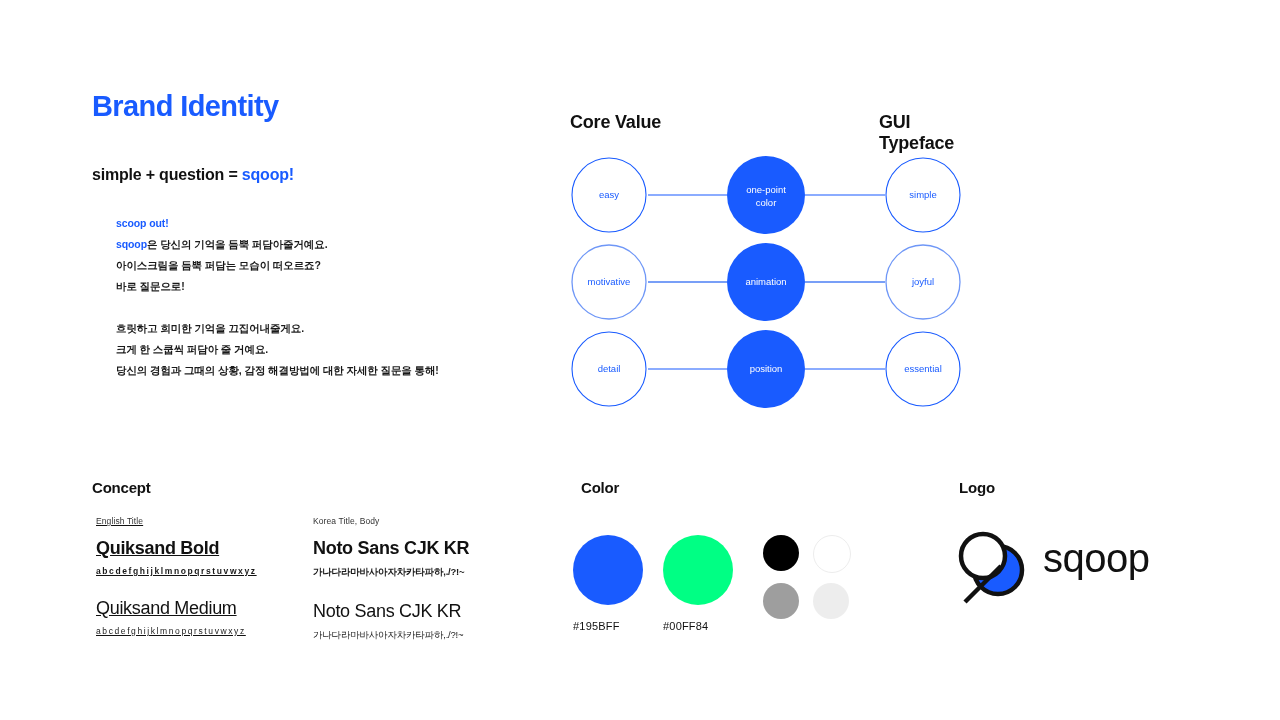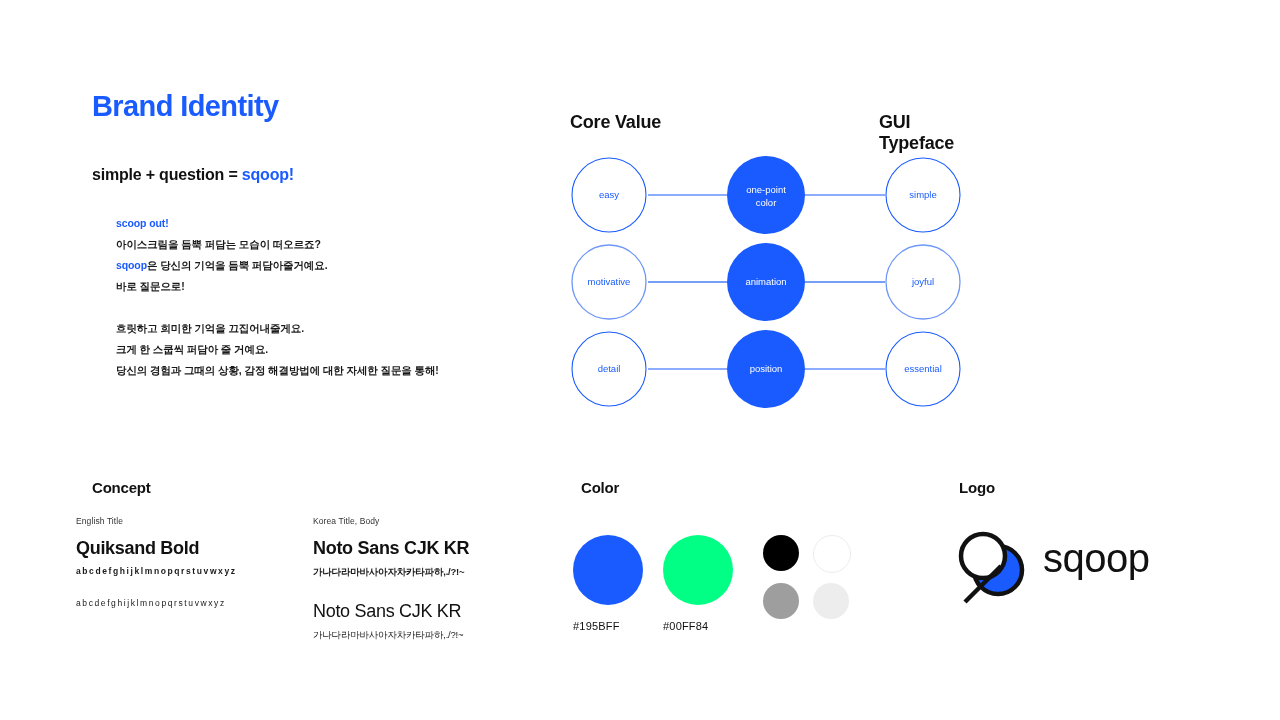--- a/index.html
+++ b/index.html
@@ -97,21 +97,21 @@
     font-weight: 700;
     letter-spacing: -0.2px;
     color: #111111;
   }
   #heading-typeface { left: 92px;  top: 479px; }
   #heading-color    { left: 581px; top: 479px; }
   #heading-logo     { left: 959px; top: 479px; }
 
   
   .type-col { position: absolute; }
-  #type-col-en { left: 76px;  top: 516px; width: 230px; }
+  #type-col-en { left: 96px;  top: 516px; width: 230px; text-decoration: underline; }
   #type-col-kr { left: 313px; top: 516px; width: 230px; }
 
   .type-caption {
     font-size: 8.5px;
     font-weight: 400;
     color: #333333;
     letter-spacing: 0.1px;
     margin-bottom: 12px;
   }
   .type-sample-name {
@@ -182,22 +182,22 @@
 <body>
 
 <div class="page-title">Brand Identity</div>
 
 <div class="equation">
   <span>simple + question = </span><span class="brand">sqoop!</span>
 </div>
 
 <div class="copy-block">
   <div class="copy-line accent">scoop out!</div>
+  <div class="copy-line"><span class="brand">sqoop</span><span>은 당신의 기억을 듬뿍 퍼담아줄거예요.</span></div>
   <div class="copy-line">아이스크림을 듬뿍 퍼담는 모습이 떠오르죠?</div>
-  <div class="copy-line"><span class="brand">sqoop</span><span>은 당신의 기억을 듬뿍 퍼담아줄거예요.</span></div>
   <div class="copy-line">바로 질문으로!</div>
   <div class="copy-gap"></div>
   <div class="copy-line">흐릿하고 희미한 기억을 끄집어내줄게요.</div>
   <div class="copy-line">크게 한 스쿱씩 퍼담아 줄 거예요.</div>
   <div class="copy-line">당신의 경험과 그때의 상황, 감정 해결방법에 대한 자세한 질문을 통해!</div>
 </div>
 
 <div class="diagram">
   <div class="diagram-heading left">Core Value</div>
   <div class="diagram-heading right">GUI Typeface</div>
@@ -243,20 +243,21 @@
   </svg>
 </div>
 
 <div class="section-heading" id="heading-typeface">Concept</div>
 
 <div class="type-col" id="type-col-en">
   <div class="type-caption">English Title</div>
   <div class="type-sample-name bold">Quiksand Bold</div>
   <div class="type-alphabet bold">abcdefghijklmnopqrstuvwxyz</div>
   <div class="type-row-gap"></div>
+  <div class="type-sample-name medium">Quiksand Medium</div>
   <div class="type-alphabet medium">abcdefghijklmnopqrstuvwxyz</div>
 </div>
 
 <div class="type-col" id="type-col-kr">
   <div class="type-caption">Korea Title, Body</div>
   <div class="type-sample-name bold">Noto Sans CJK KR</div>
   <div class="type-alphabet bold kr">가나다라마바사아자차카타파하,./?!~</div>
   <div class="type-row-gap"></div>
   <div class="type-sample-name medium">Noto Sans CJK KR</div>
   <div class="type-alphabet medium kr">가나다라마바사아자차카타파하,./?!~</div>

